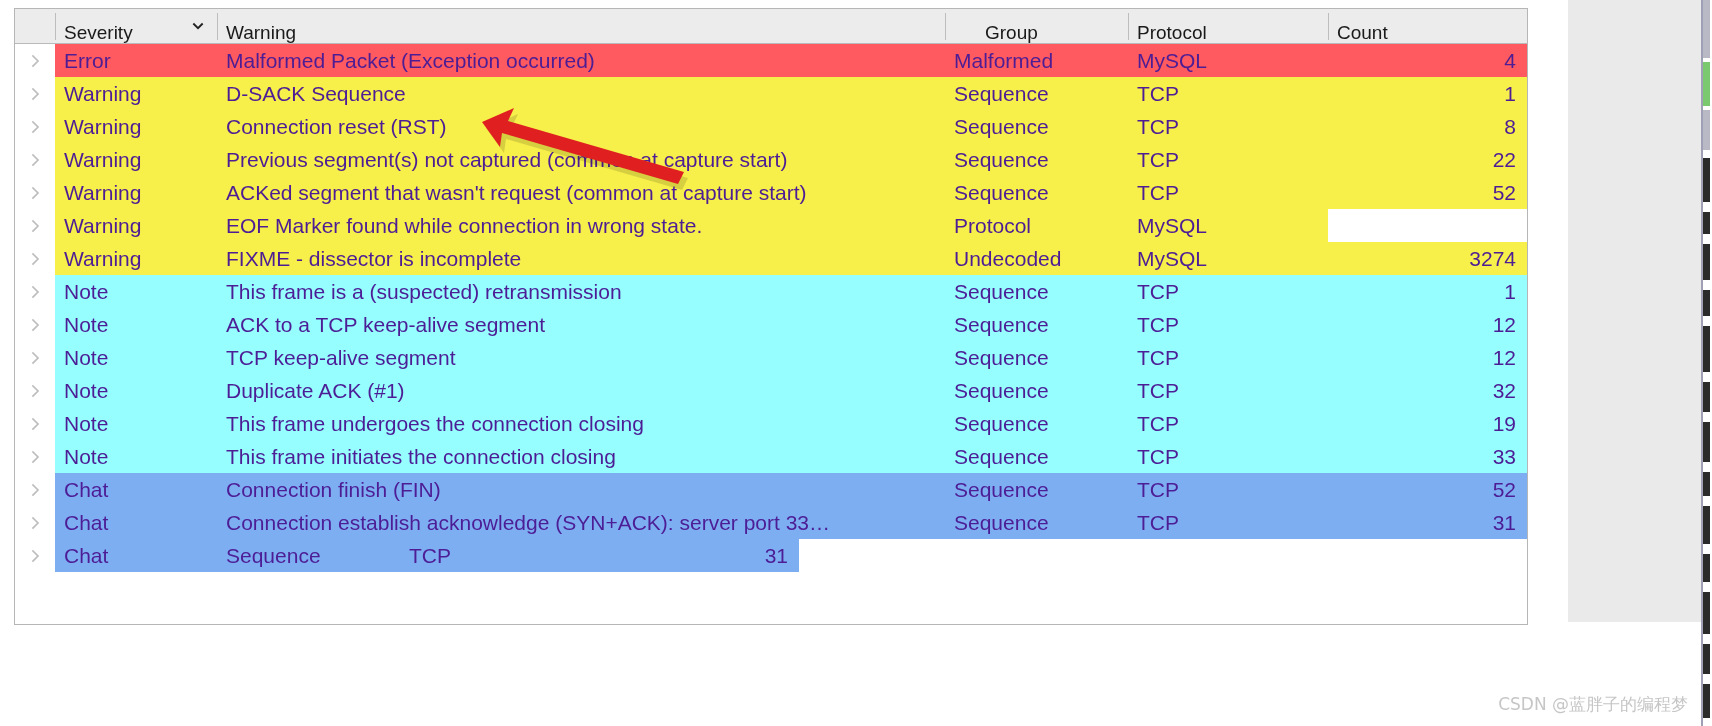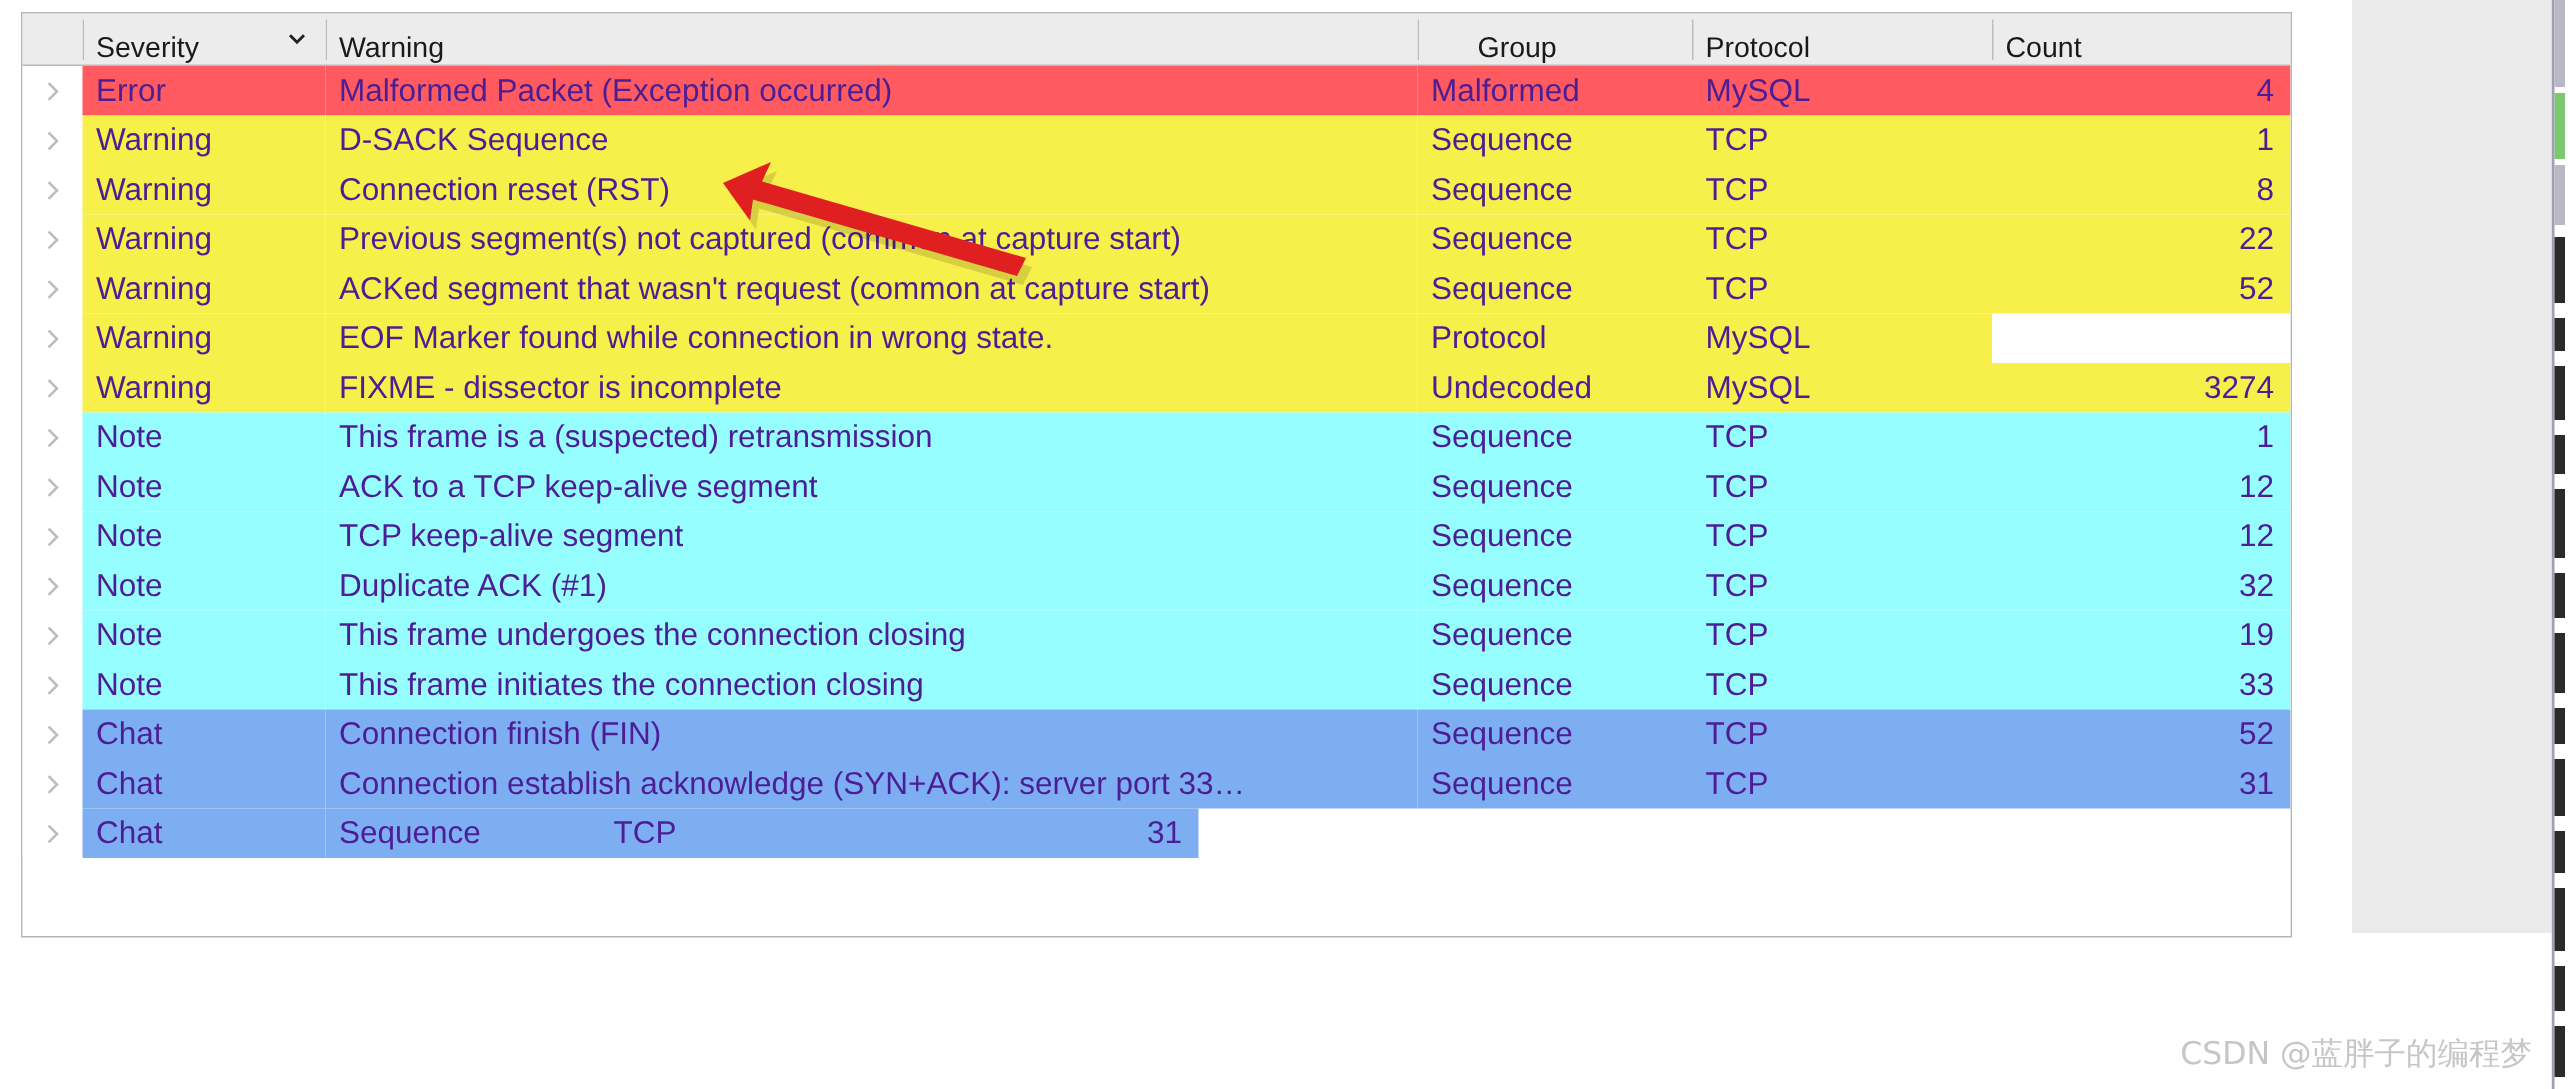--- a/index.html
+++ b/index.html
@@ -172,21 +172,21 @@
     left: 470px; top: 104px;
     width: 230px; height: 96px;
     pointer-events: none;
   }
 
   
   .watermark {
     position: absolute;
     right: 24px;
     bottom: 10px;
-    font-size: 21px;
+    font-size: 17px;
     color: #c6c6c6;
     white-space: nowrap;
     font-family: "DejaVu Sans", sans-serif;
   }
 </style>
 </head>
 <body>
 
 <div id="app-root">
 

